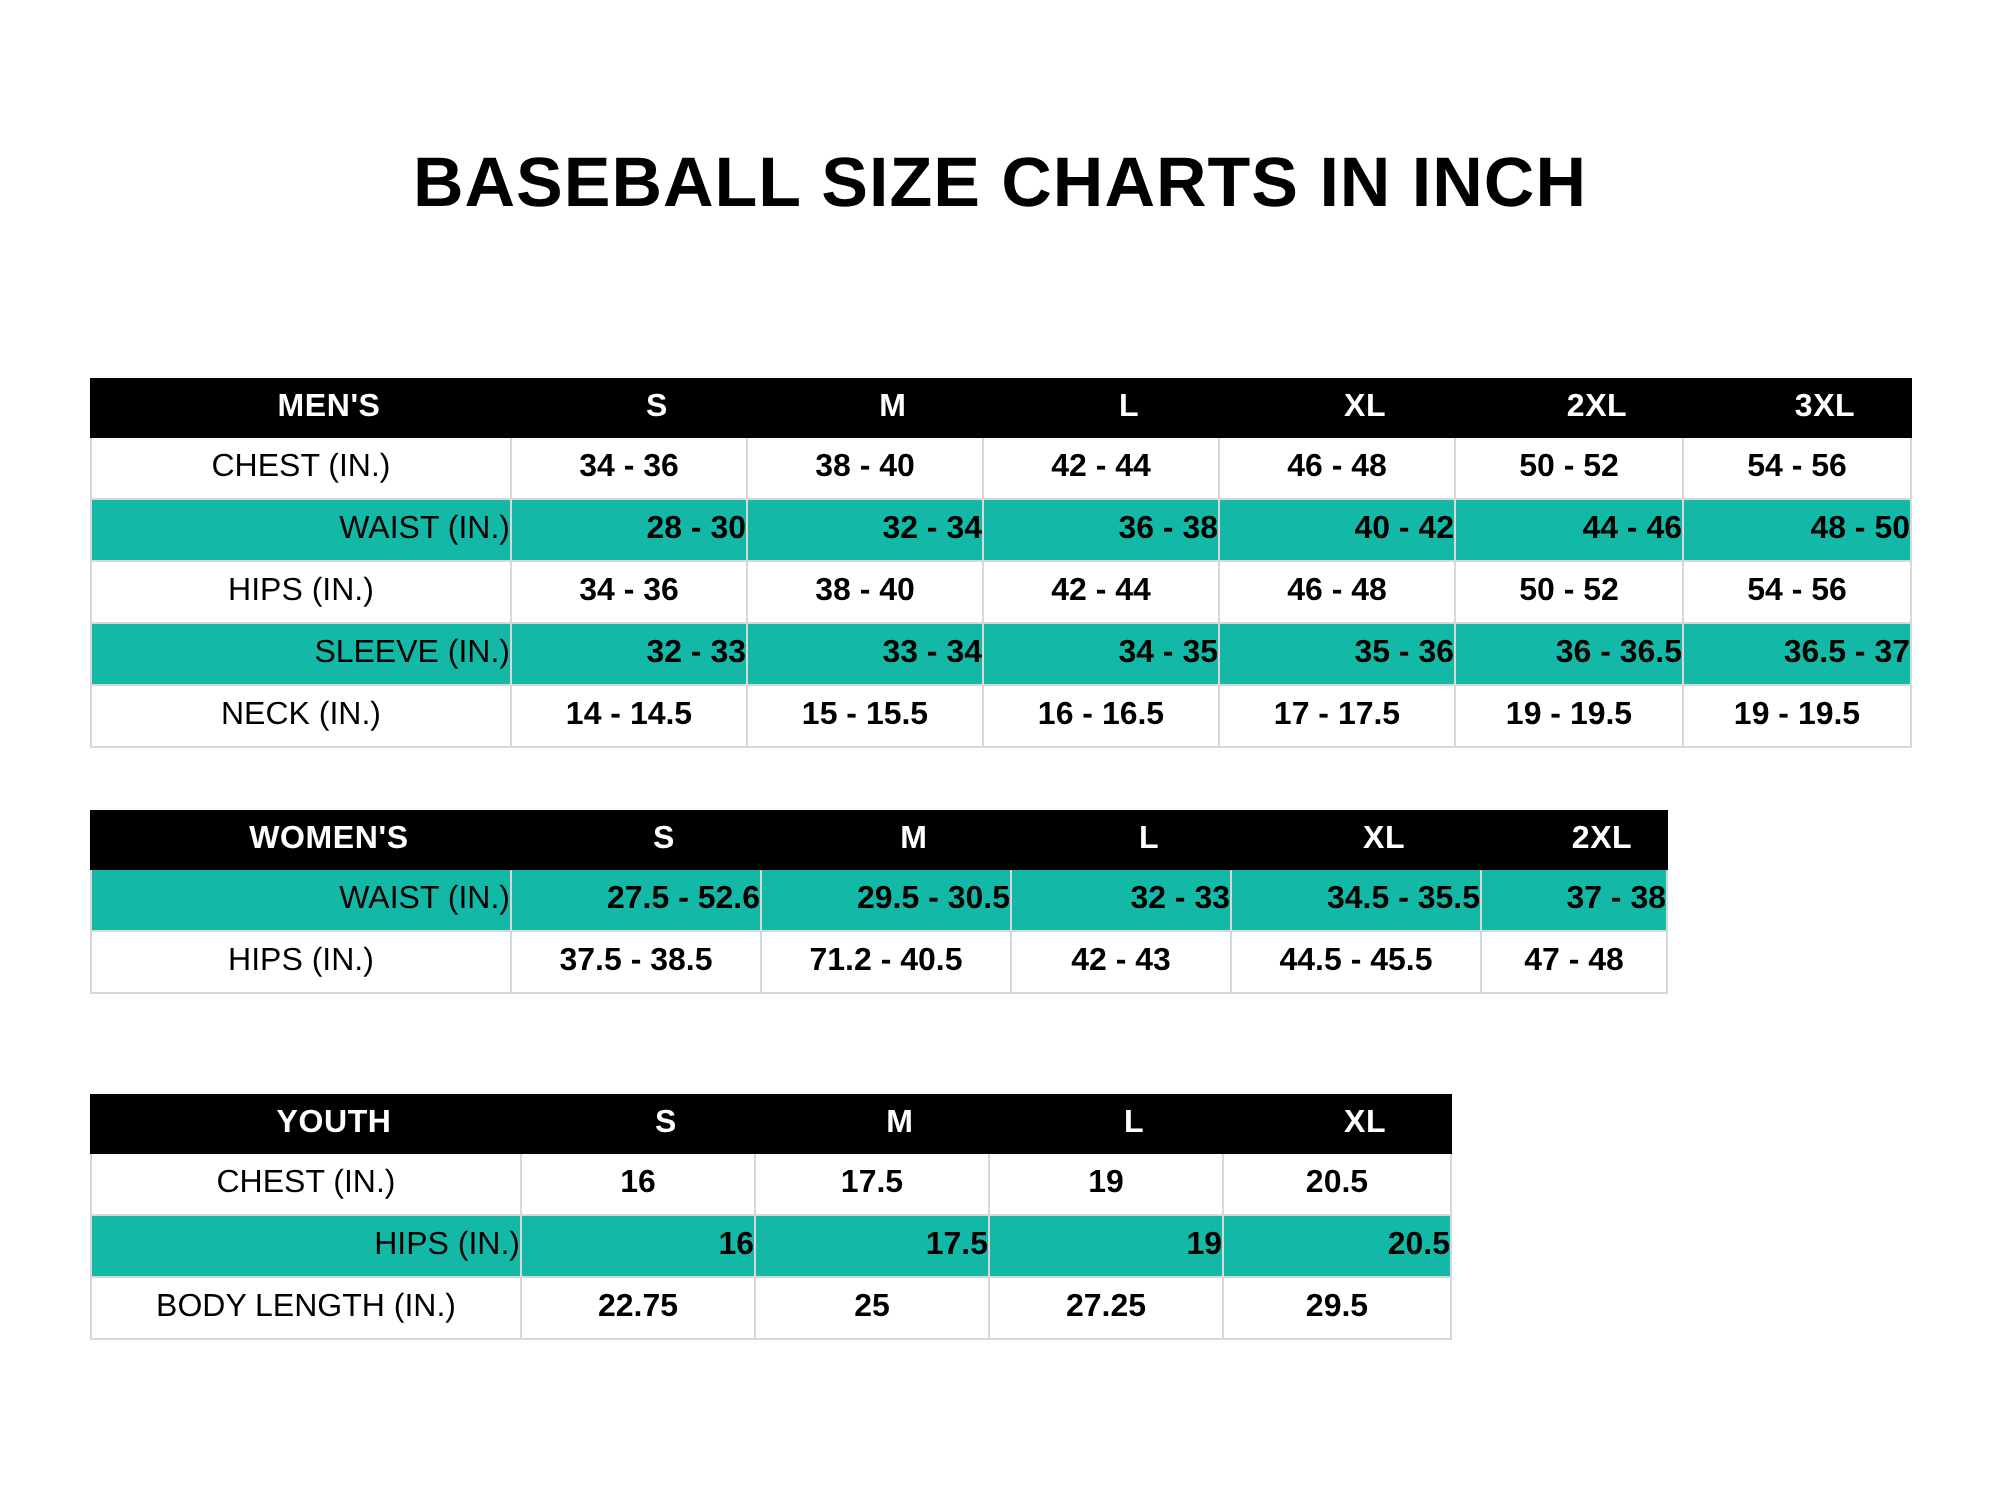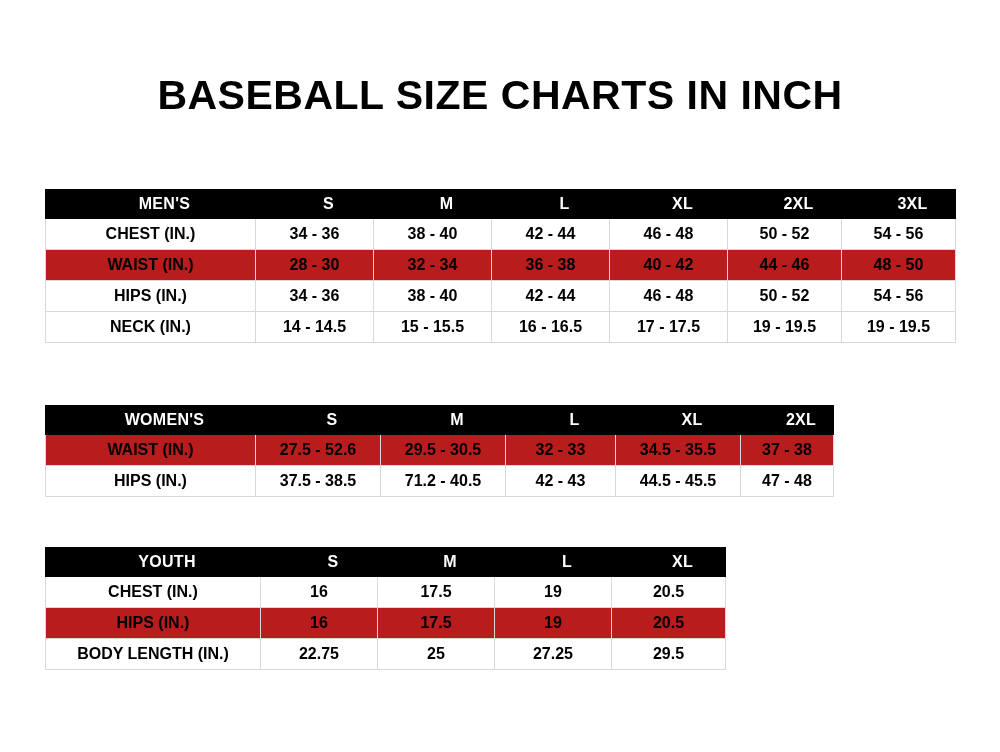--- a/index.html
+++ b/index.html
@@ -19,21 +19,21 @@
     width: 1000px;
     height: 752px;
     background: #ffffff;
   }
   .title {
     position: absolute;
     top: 72px;
     left: 0;
     width: 1000px;
     text-align: center;
-    font-size: 41px;
+    font-size: 35px;
     font-weight: bold;
     letter-spacing: 0.5px;
     color: #000000;
   }
 
   .chart {
     position: absolute;
     border-collapse: collapse;
     table-layout: fixed;
     font-size: 16px;
@@ -55,25 +55,26 @@
     padding-left: 28px;
   }
   .chart thead th.rowlabel {
     text-align: center;
   }
   .chart tbody td {
     height: 30px;
     background: #ffffff;
   }
   .chart tbody tr.alt td {
-    background: #b91c1c;
+    background: #14b8a6;
+    text-align: right;
   }
   .chart tbody td.rowlabel {
     text-align: center;
-    font-weight: bold;
+    font-weight: normal;
   }
 
   
   #mens-chart {
     top: 189px;
     left: 45px;
     width: 910px;
   }
   #womens-chart {
     top: 405px;
@@ -134,20 +135,29 @@
         <td>48 - 50</td>
       </tr>
       <tr>
         <td class="rowlabel">HIPS (IN.)</td>
         <td>34 - 36</td>
         <td>38 - 40</td>
         <td>42 - 44</td>
         <td>46 - 48</td>
         <td>50 - 52</td>
         <td>54 - 56</td>
+      </tr>
+      <tr class="alt">
+        <td class="rowlabel">SLEEVE (IN.)</td>
+        <td>32 - 33</td>
+        <td>33 - 34</td>
+        <td>34 - 35</td>
+        <td>35 - 36</td>
+        <td>36 - 36.5</td>
+        <td>36.5 - 37</td>
       </tr>
       <tr>
         <td class="rowlabel">NECK (IN.)</td>
         <td>14 - 14.5</td>
         <td>15 - 15.5</td>
         <td>16 - 16.5</td>
         <td>17 - 17.5</td>
         <td>19 - 19.5</td>
         <td>19 - 19.5</td>
       </tr>

